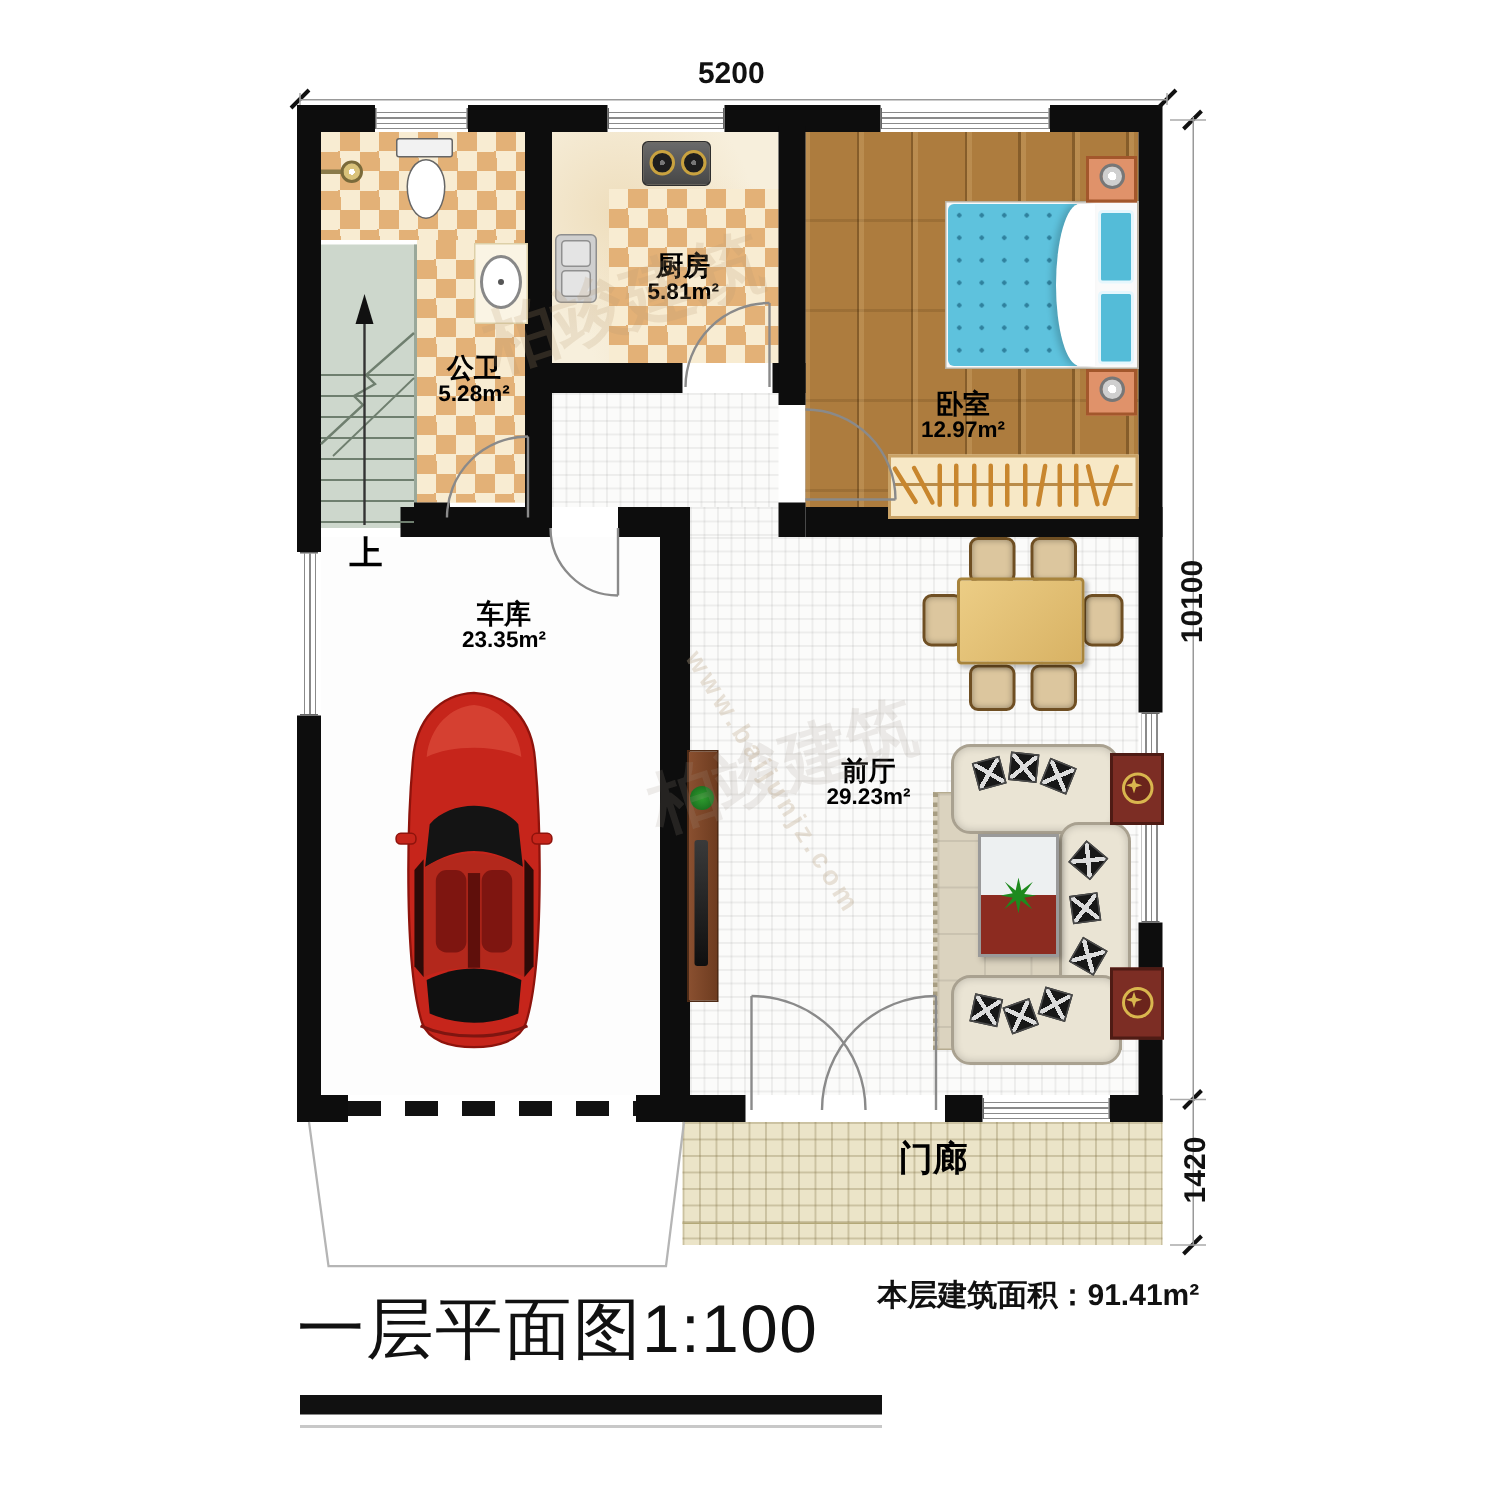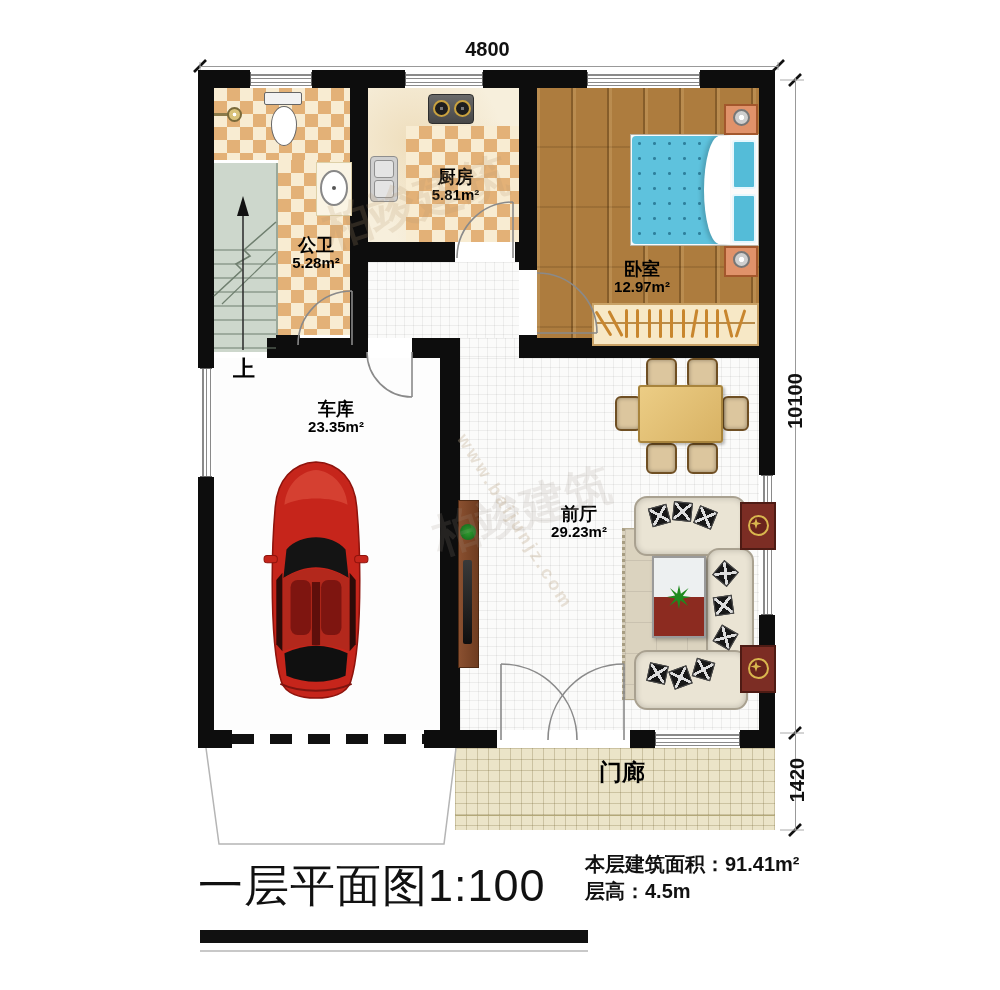--- a/index.html
+++ b/index.html
@@ -240,31 +240,30 @@
   <div class="room-label" style="left:528px;top:505px;width:102px;">
     <span class="nm">前厅</span>
     <span class="ar">29.23m²</span>
   </div>
   <div class="room-label" style="left:540px;top:760px;width:105px;text-align:right;">
     <span class="nm" style="font-size:23px;">门廊</span>
   </div>
   <div class="abs" style="left:228px;top:354px;width:32px;text-align:center;font-size:22px;font-weight:bold;color:#000;z-index:30;">上</div>
 
   <div class="dimline" style="left:200px;top:66px;width:578px;height:1px;"></div>
-  <div class="dimtext" style="left:440px;top:38px;width:95px;">4800</div>
+  <div class="dimtext" style="left:440px;top:38px;width:95px;">5200</div>
   <div class="dimline" style="left:795px;top:78px;width:1px;height:655px;"></div>
   <div class="dimline" style="left:795px;top:733px;width:1px;height:97px;"></div>
   <div class="dimtext" style="left:755px;top:390px;width:80px;height:22px;transform:rotate(-90deg);">10100</div>
   <div class="dimtext" style="left:758px;top:770px;width:76px;height:20px;transform:rotate(-90deg);">1420</div>
 
   <div class="wm" style="left:320px;top:170px;font-size:48px;transform:rotate(-18deg);">柏竣建筑</div>
   <div class="wm" style="left:430px;top:480px;font-size:46px;transform:rotate(-18deg);color:rgba(160,150,135,.17);">柏竣建筑</div>
   <div class="wm" style="left:470px;top:430px;font-size:18px;letter-spacing:3px;transform:rotate(58deg);transform-origin:left top;color:rgba(195,175,145,.35);">www.baijunjz.com</div>
 
   <div class="abs" style="left:198px;top:856px;font-size:45px;font-weight:normal;color:#111;letter-spacing:1px;white-space:nowrap;z-index:50;">一层平面图1:100</div>
   <div class="abs" style="left:200px;top:930px;width:388px;height:13px;background:#111;z-index:50;"></div>
   <div class="abs" style="left:200px;top:950px;width:388px;height:2px;background:#c8c8c8;z-index:50;"></div>
   <div class="abs" style="left:585px;top:851px;z-index:50;">
     <div class="info-line">本层建筑面积：91.41m²</div>
-    <div class="info-line">层高：4.5m</div>
   </div>
 
 </div>
 
 </body></html>

